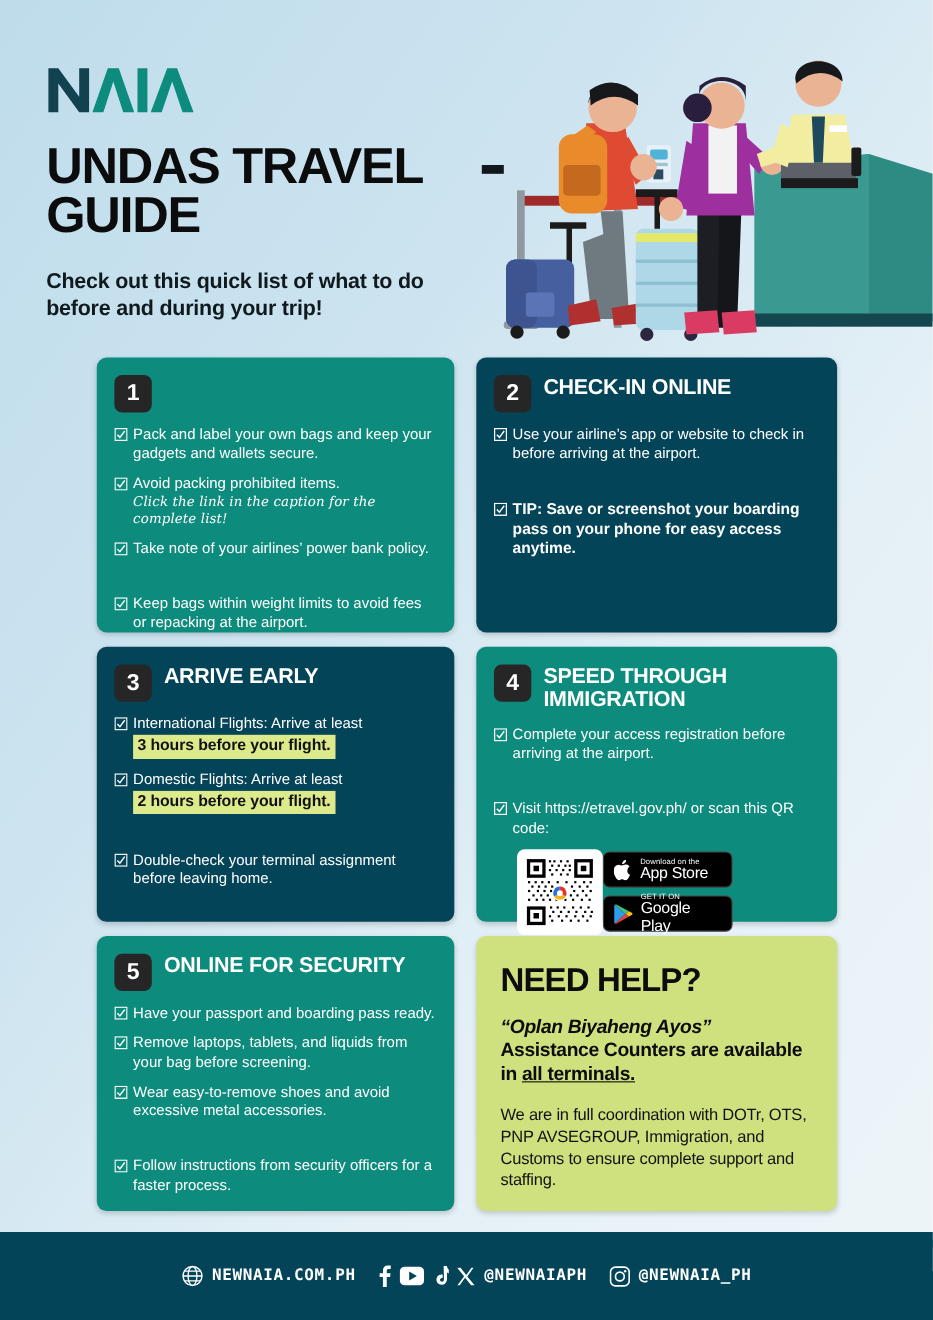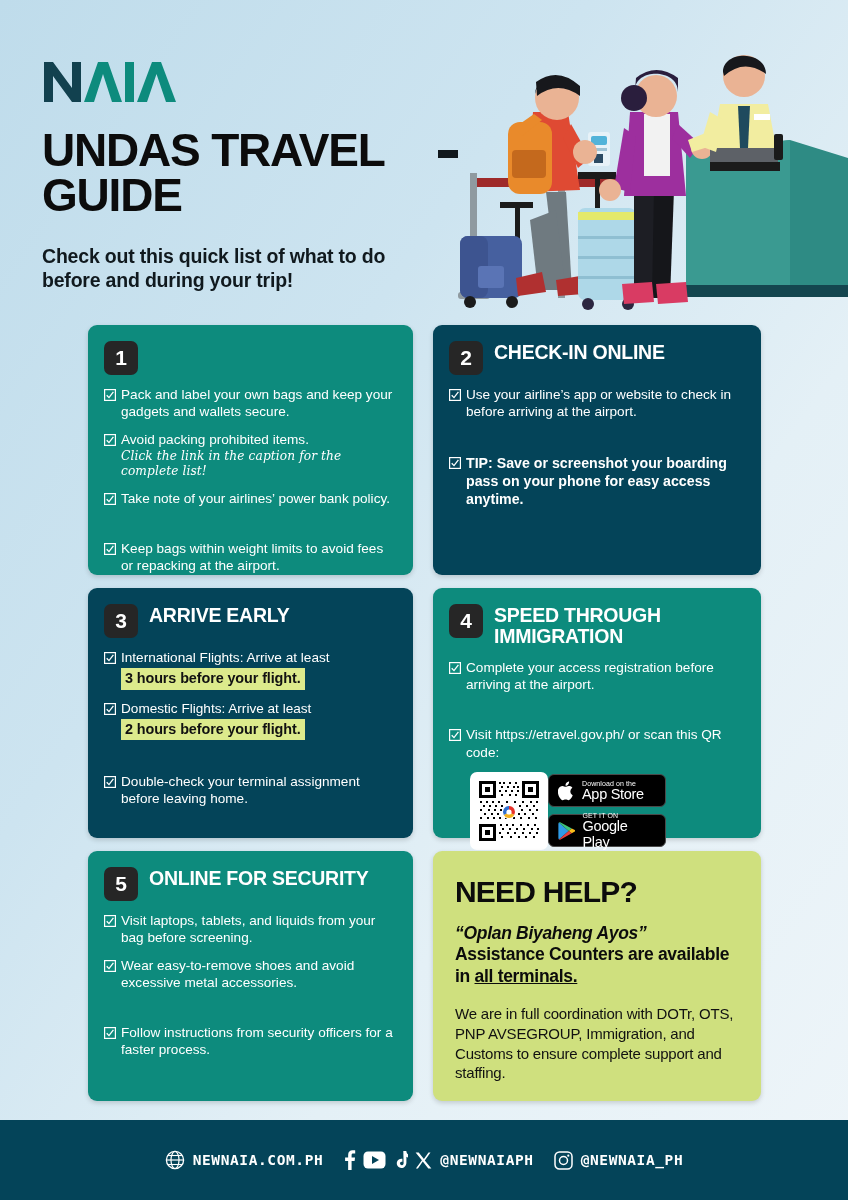--- a/index.html
+++ b/index.html
@@ -574,21 +574,28 @@
     <div class="card-head">
       <div class="num">5</div>
       <div class="card-title">ONLINE FOR SECURITY</div>
     </div>
     <ul class="bullets">
       <li class="bullet">
         <svg class="chk" viewBox="0 0 12 12">
             <rect x="0.6" y="0.6" width="10.8" height="10.8" fill="none" stroke="#ffffff" stroke-width="1.2"></rect>
             <path d="M2.7 6.2 L5 8.6 L9.4 2.8" fill="none" stroke="#ffffff" stroke-width="1.3"></path>
           </svg>
-        <span class="btxt">Visit laptops, tablets, and liquids from your bag before screening.</span>
+        <span class="btxt">Have your passport and boarding pass ready.</span>
+      </li>
+      <li class="bullet">
+        <svg class="chk" viewBox="0 0 12 12">
+            <rect x="0.6" y="0.6" width="10.8" height="10.8" fill="none" stroke="#ffffff" stroke-width="1.2"></rect>
+            <path d="M2.7 6.2 L5 8.6 L9.4 2.8" fill="none" stroke="#ffffff" stroke-width="1.3"></path>
+          </svg>
+        <span class="btxt">Remove laptops, tablets, and liquids from your bag before screening.</span>
       </li>
       <li class="bullet">
         <svg class="chk" viewBox="0 0 12 12">
             <rect x="0.6" y="0.6" width="10.8" height="10.8" fill="none" stroke="#ffffff" stroke-width="1.2"></rect>
             <path d="M2.7 6.2 L5 8.6 L9.4 2.8" fill="none" stroke="#ffffff" stroke-width="1.3"></path>
           </svg>
         <span class="btxt">Wear easy-to-remove shoes and avoid excessive metal accessories.</span>
       </li>
       <li class="bullet">
         <svg class="chk" viewBox="0 0 12 12">

